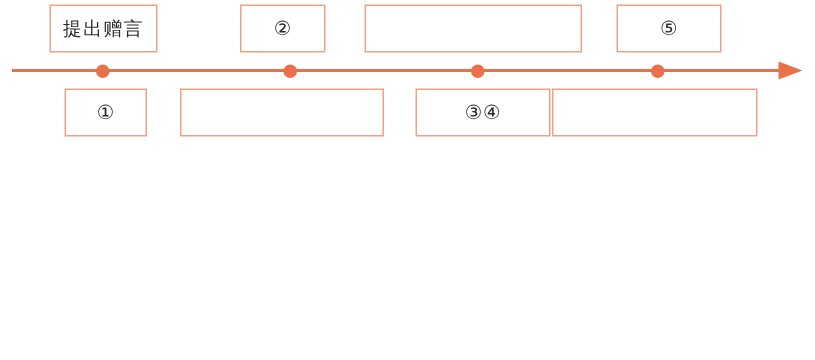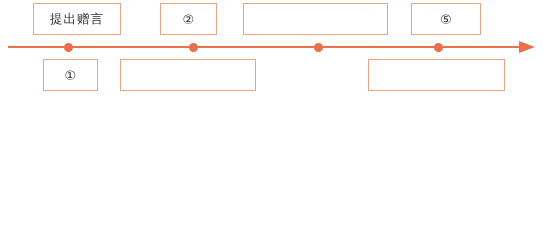--- a/index.html
+++ b/index.html
@@ -78,21 +78,21 @@
     top: 47px;
     border-radius: 50%;
     background: #E8714A;
   }
 </style>
 </head>
 <body>
 
 <div id="timeline-figure">
 
-  <div class="event-box" style="left:33px; top:3px; width:88px;text-align:right;">
+  <div class="event-box" style="left:33px; top:3px; width:72px;text-align:right;">
     <span class="box-label cjk">提出赠言</span>
   </div>
   <div class="event-box" style="left:160px; top:3px; width:57px;">
     <span class="box-label circled">②</span>
   </div>
   <div class="event-box" style="left:243px; top:3px; width:145px;">
     <span class="box-label circled"></span>
   </div>
   <div class="event-box" style="left:411px; top:3px; width:70px;">
     <span class="box-label circled">⑤</span>
@@ -106,17 +106,20 @@
     <div class="axis-dot" style="left:318px;"></div>
     <div class="axis-dot" style="left:438px;"></div>
   </div>
 
   <div class="event-box" style="left:43px; top:59px; width:55px;">
     <span class="box-label circled">①</span>
   </div>
   <div class="event-box" style="left:120px; top:59px; width:136px;">
     <span class="box-label circled"></span>
   </div>
+  <div class="event-box" style="left:277px; top:59px; width:90px;">
+    <span class="box-label circled">③④</span>
+  </div>
   <div class="event-box" style="left:368px; top:59px; width:137px;">
     <span class="box-label circled"></span>
   </div>
 
 </div>
 
 </body></html>

